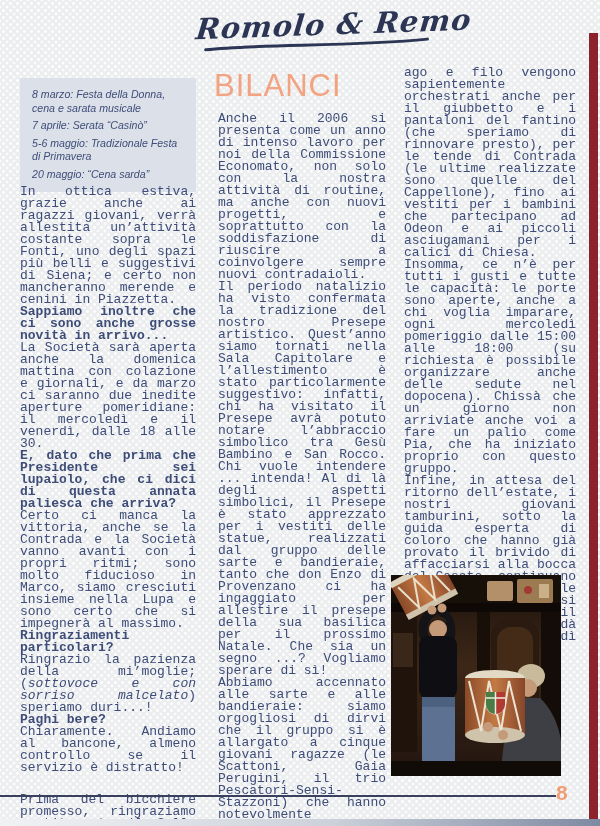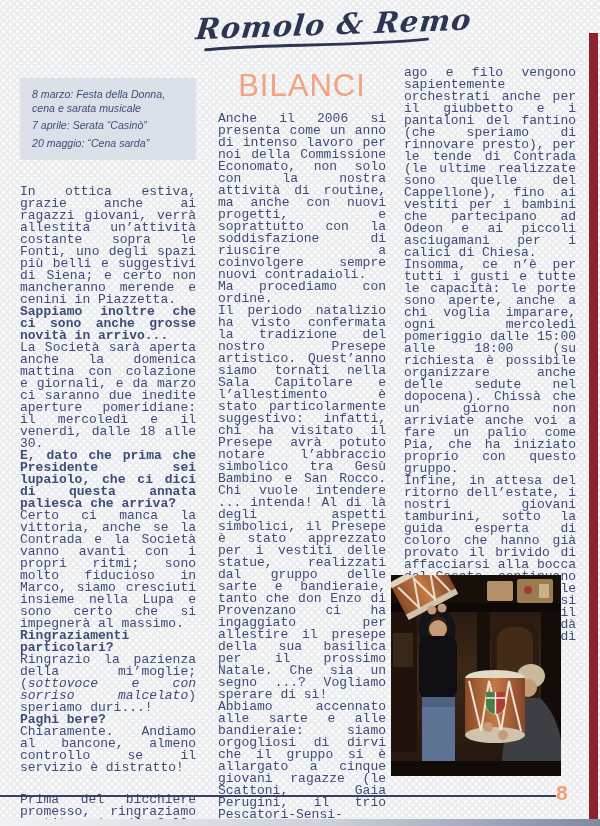--- a/index.html
+++ b/index.html
@@ -30,21 +30,20 @@
     color:#2c3654;
     transform:skewX(-8deg);
     display:inline-block;
     white-space:nowrap;
   }
   .logo svg { display:block; margin:-2px auto 0 auto; }
 
   
   .title {
     position:absolute; left:214px; top:68px; width:176px;
-    text-align:center;
     font-size:31px; letter-spacing:1px;
     color:#f2a381;
   }
 
   
   .events-box {
     position:absolute; left:20px; top:78px; width:160px;
     padding:6px 8px;
     background:#dbe0e9;
     font-style:italic;
@@ -100,40 +99,40 @@
     <svg width="230" height="10" viewBox="0 0 230 10">
       <path d="M4 6 C 60 2, 150 8, 226 3" stroke="#2c3654" stroke-width="3" fill="none" stroke-linecap="round"></path>
     </svg>
   </div>
 
   <div class="stripe-red"></div>
 
   <div class="events-box">
       <p class="para">8 marzo: Festa della Donna, cena e sarata musicale</p>
       <p class="para">7 aprile: Serata “Casinò”</p>
+      <p class="para">5-6 maggio: Tradizionale Festa di Primavera</p>
       <p class="para">20 maggio: “Cena sarda”</p>
     </div>
 
   <div class="title">BILANCI</div>
 
   <div class="col col-left">
       <p class="para">In ottica estiva, grazie anche ai ragazzi giovani, verrà allestita un’attività costante sopra le Fonti, uno degli spazi più belli e suggestivi di Siena; e certo non mancheranno merende e cenini in Piazzetta.</p>
       <p class="para bold">Sappiamo inoltre che ci sono anche grosse novità in arrivo...</p>
       <p class="para">La Società sarà aperta anche la domenica mattina con colazione e giornali, e da marzo ci saranno due inedite aperture pomeridiane: il mercoledì e il venerdì, dalle 18 alle 30.</p>
       <p class="para bold">E, dato che prima che Presidente sei lupaiolo, che ci dici di questa annata paliesca che arriva?</p>
       <p class="para">Certo ci manca la vittoria, anche se la Contrada e la Società vanno avanti con i propri ritmi; sono molto fiducioso in Marco, siamo cresciuti insieme nella Lupa e sono certo che si impegnerà al massimo.</p>
       <p class="para bold">Ringraziamenti particolari?</p>
       <p class="para"><span>Ringrazio la pazienza della mi’moglie; (</span><span class="it">sottovoce e con sorriso malcelato</span><span>) speriamo duri...!</span></p>
       <p class="para bold">Paghi bere?</p>
       <p class="para">Chiaramente. Andiamo al bancone, almeno controllo se il servizio è distratto!</p>
       <p class="para normal gap">Prima del bicchiere promesso, ringraziamo sentitamente il Gallo per l’impegno che da tempo investe nella Società, augurando a lui e a tutto il suo Consiglio un buon lavoro. Per chi volesse mettersi in contatto con il Presidente per informazioni su cene e attività, il numero è 336706208.</p>
     </div>
   <div class="col col-mid">
       <p class="para">Anche il 2006 si presenta come un anno di intenso lavoro per noi della Commissione Economato, non solo con la nostra attività di routine, ma anche con nuovi progetti, e soprattutto con la soddisfazione di riuscire a coinvolgere sempre nuovi contradaioli.</p>
-      <p class="para">Ma procediamo con ordine.</p>
       <p class="para">Il periodo natalizio ha visto confermata la tradizione del nostro Presepe artistico. Quest’anno siamo tornati nella Sala Capitolare e l’allestimento è stato particolarmente suggestivo: infatti, chi ha visitato il Presepe avrà potuto notare l’abbraccio simbolico tra Gesù Bambino e San Rocco. Chi vuole intendere ... intenda! Al di là degli aspetti simbolici, il Presepe è stato apprezzato per i vestiti delle statue, realizzati dal gruppo delle sarte e bandieraie, tanto che don Enzo di Provenzano ci ha ingaggiato per allestire il presepe della sua basilica per il prossimo Natale. Che sia un segno ...? Vogliamo sperare di sì!</p>
       <p class="para">Abbiamo accennato alle sarte e alle bandieraie: siamo orgogliosi di dirvi che il gruppo si è allargato a cinque giovani ragazze (le Scattoni, Gaia Perugini, il trio Pescatori-Sensi-Stazzoni) che hanno notevolmente contribuito ad abbassare l’età media delle artiste di ago e filo! Scherzi a parte, è un grande orgoglio per noi coinvolgere persone di tutte le età, nello spirito più puro della continuità nella tradizione. Tra l’altro, la presenza di nuove leve ci dà la possibilità – in prospettiva futura – di continuare nei progetti ambiziosi per la Contrada: quest’anno, per esempio, stiamo preparando un nuovo corredo di tovaglie, interamente ricamate a mano, per il nostro Oratorio. L’impegno delle sarte e delle bandieraie è su molti fronti: la realizzazione di bandiere e la “manutenzione” dei costumi sono forse le attività più conosciute, ma</p>
     </div>
   <div class="col col-right">
       <p class="para">ago e filo vengono sapientemente orchestrati anche per il giubbetto e i pantaloni del fantino (che speriamo di rinnovare presto), per le tende di Contrada (le ultime realizzate sono quelle del Cappellone), fino ai vestiti per i bambini che partecipano ad Odeon e ai piccoli asciugamani per i calici di Chiesa.</p>
       <p class="para">Insomma, ce n’è per tutti i gusti e tutte le capacità: le porte sono aperte, anche a chi voglia imparare, ogni mercoledì pomeriggio dalle 15:00 alle 18:00 (su richiesta è possibile organizzare anche delle sedute nel dopocena). Chissà che un giorno non arriviate anche voi a fare un palio come Pia, che ha iniziato proprio con questo gruppo.</p>
       <p class="para">Infine, in attesa del ritorno dell’estate, i nostri giovani tamburini, sotto la guida esperta di coloro che hanno già provato il brivido di affacciarsi alla bocca del Casato, continuano a deliziarci le orecchie nei corsi indoor (tanto a noi il rimbombo non ci dà noia ...) ogni martedì alle ore 18:00.</p>
       <p class="para signature">La Commissione Cappellone</p>
     </div>
 

